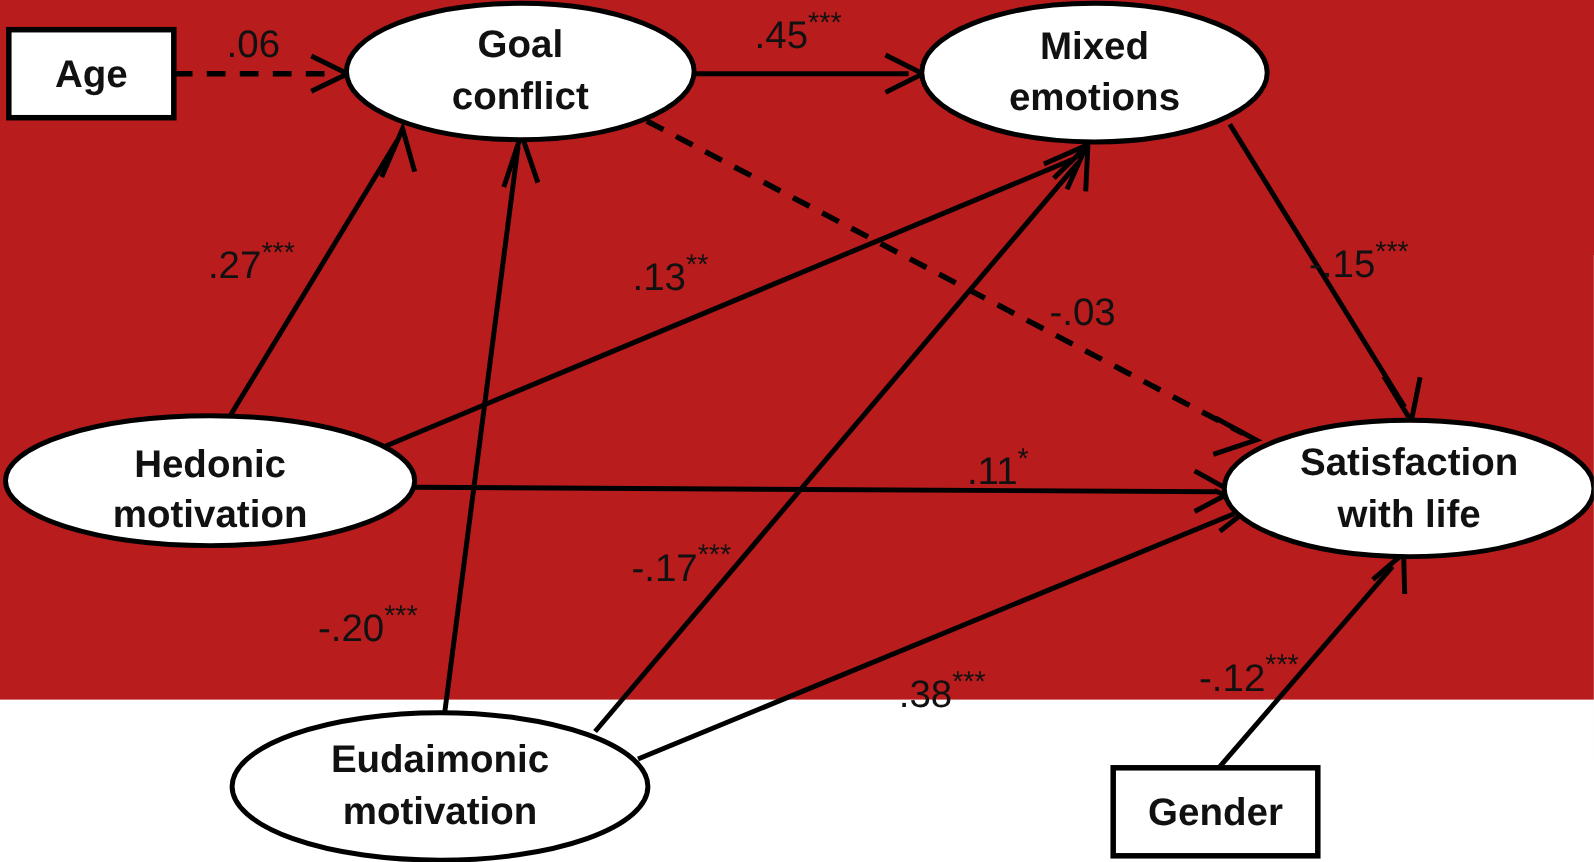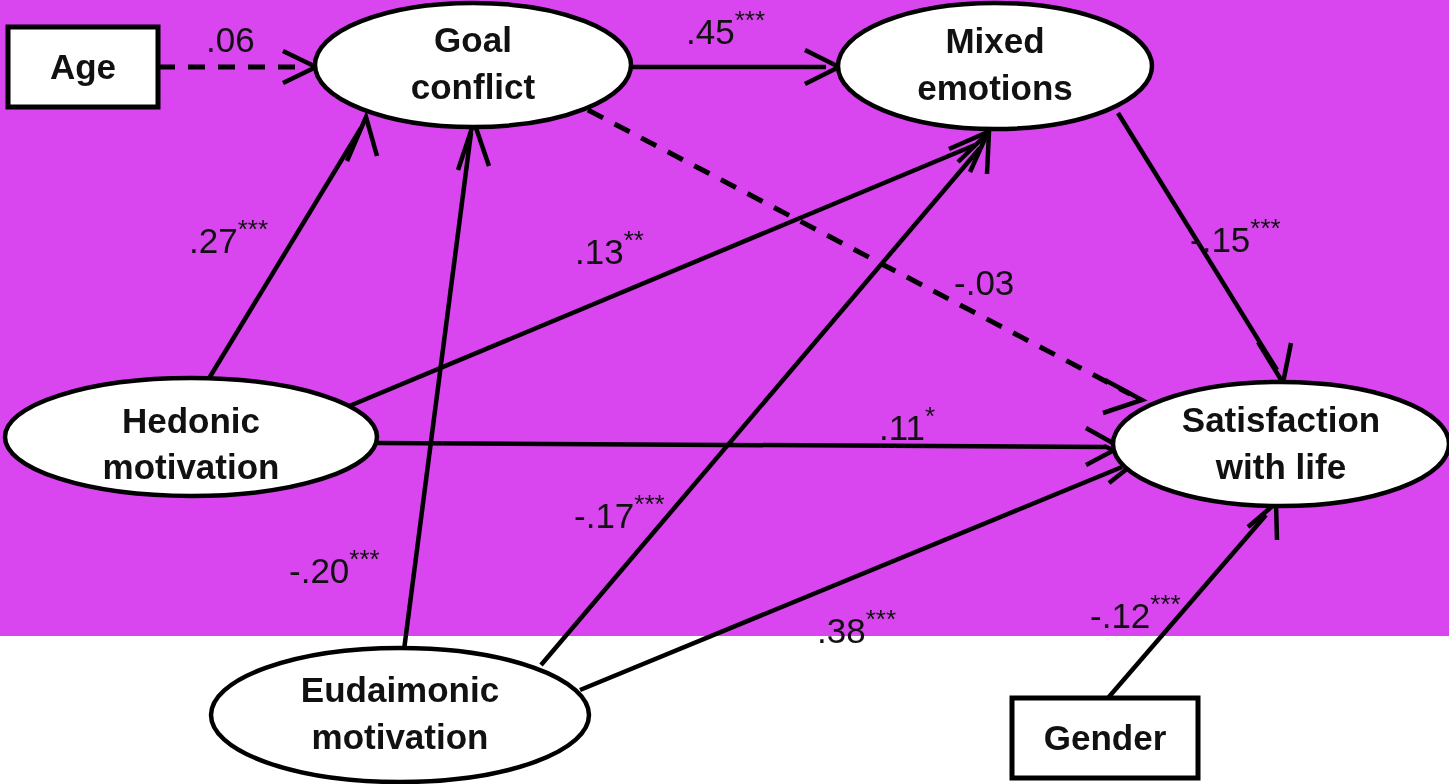--- a/index.html
+++ b/index.html
@@ -11,21 +11,21 @@
   body {
     width: 1449px;
     height: 784px;
     overflow: hidden;
     font-family: "Liberation Sans", sans-serif;
   }
   #diagram-root {
     position: relative;
     width: 1449px;
     height: 636px;
-    background: #d946ef;
+    background: #b91c1c;
   }
   svg.diagram {
     display: block;
     width: 1449px;
     height: 784px;
   }
   .node-shape {
     fill: #ffffff;
     stroke: #000000;
     stroke-width: 4.5;

